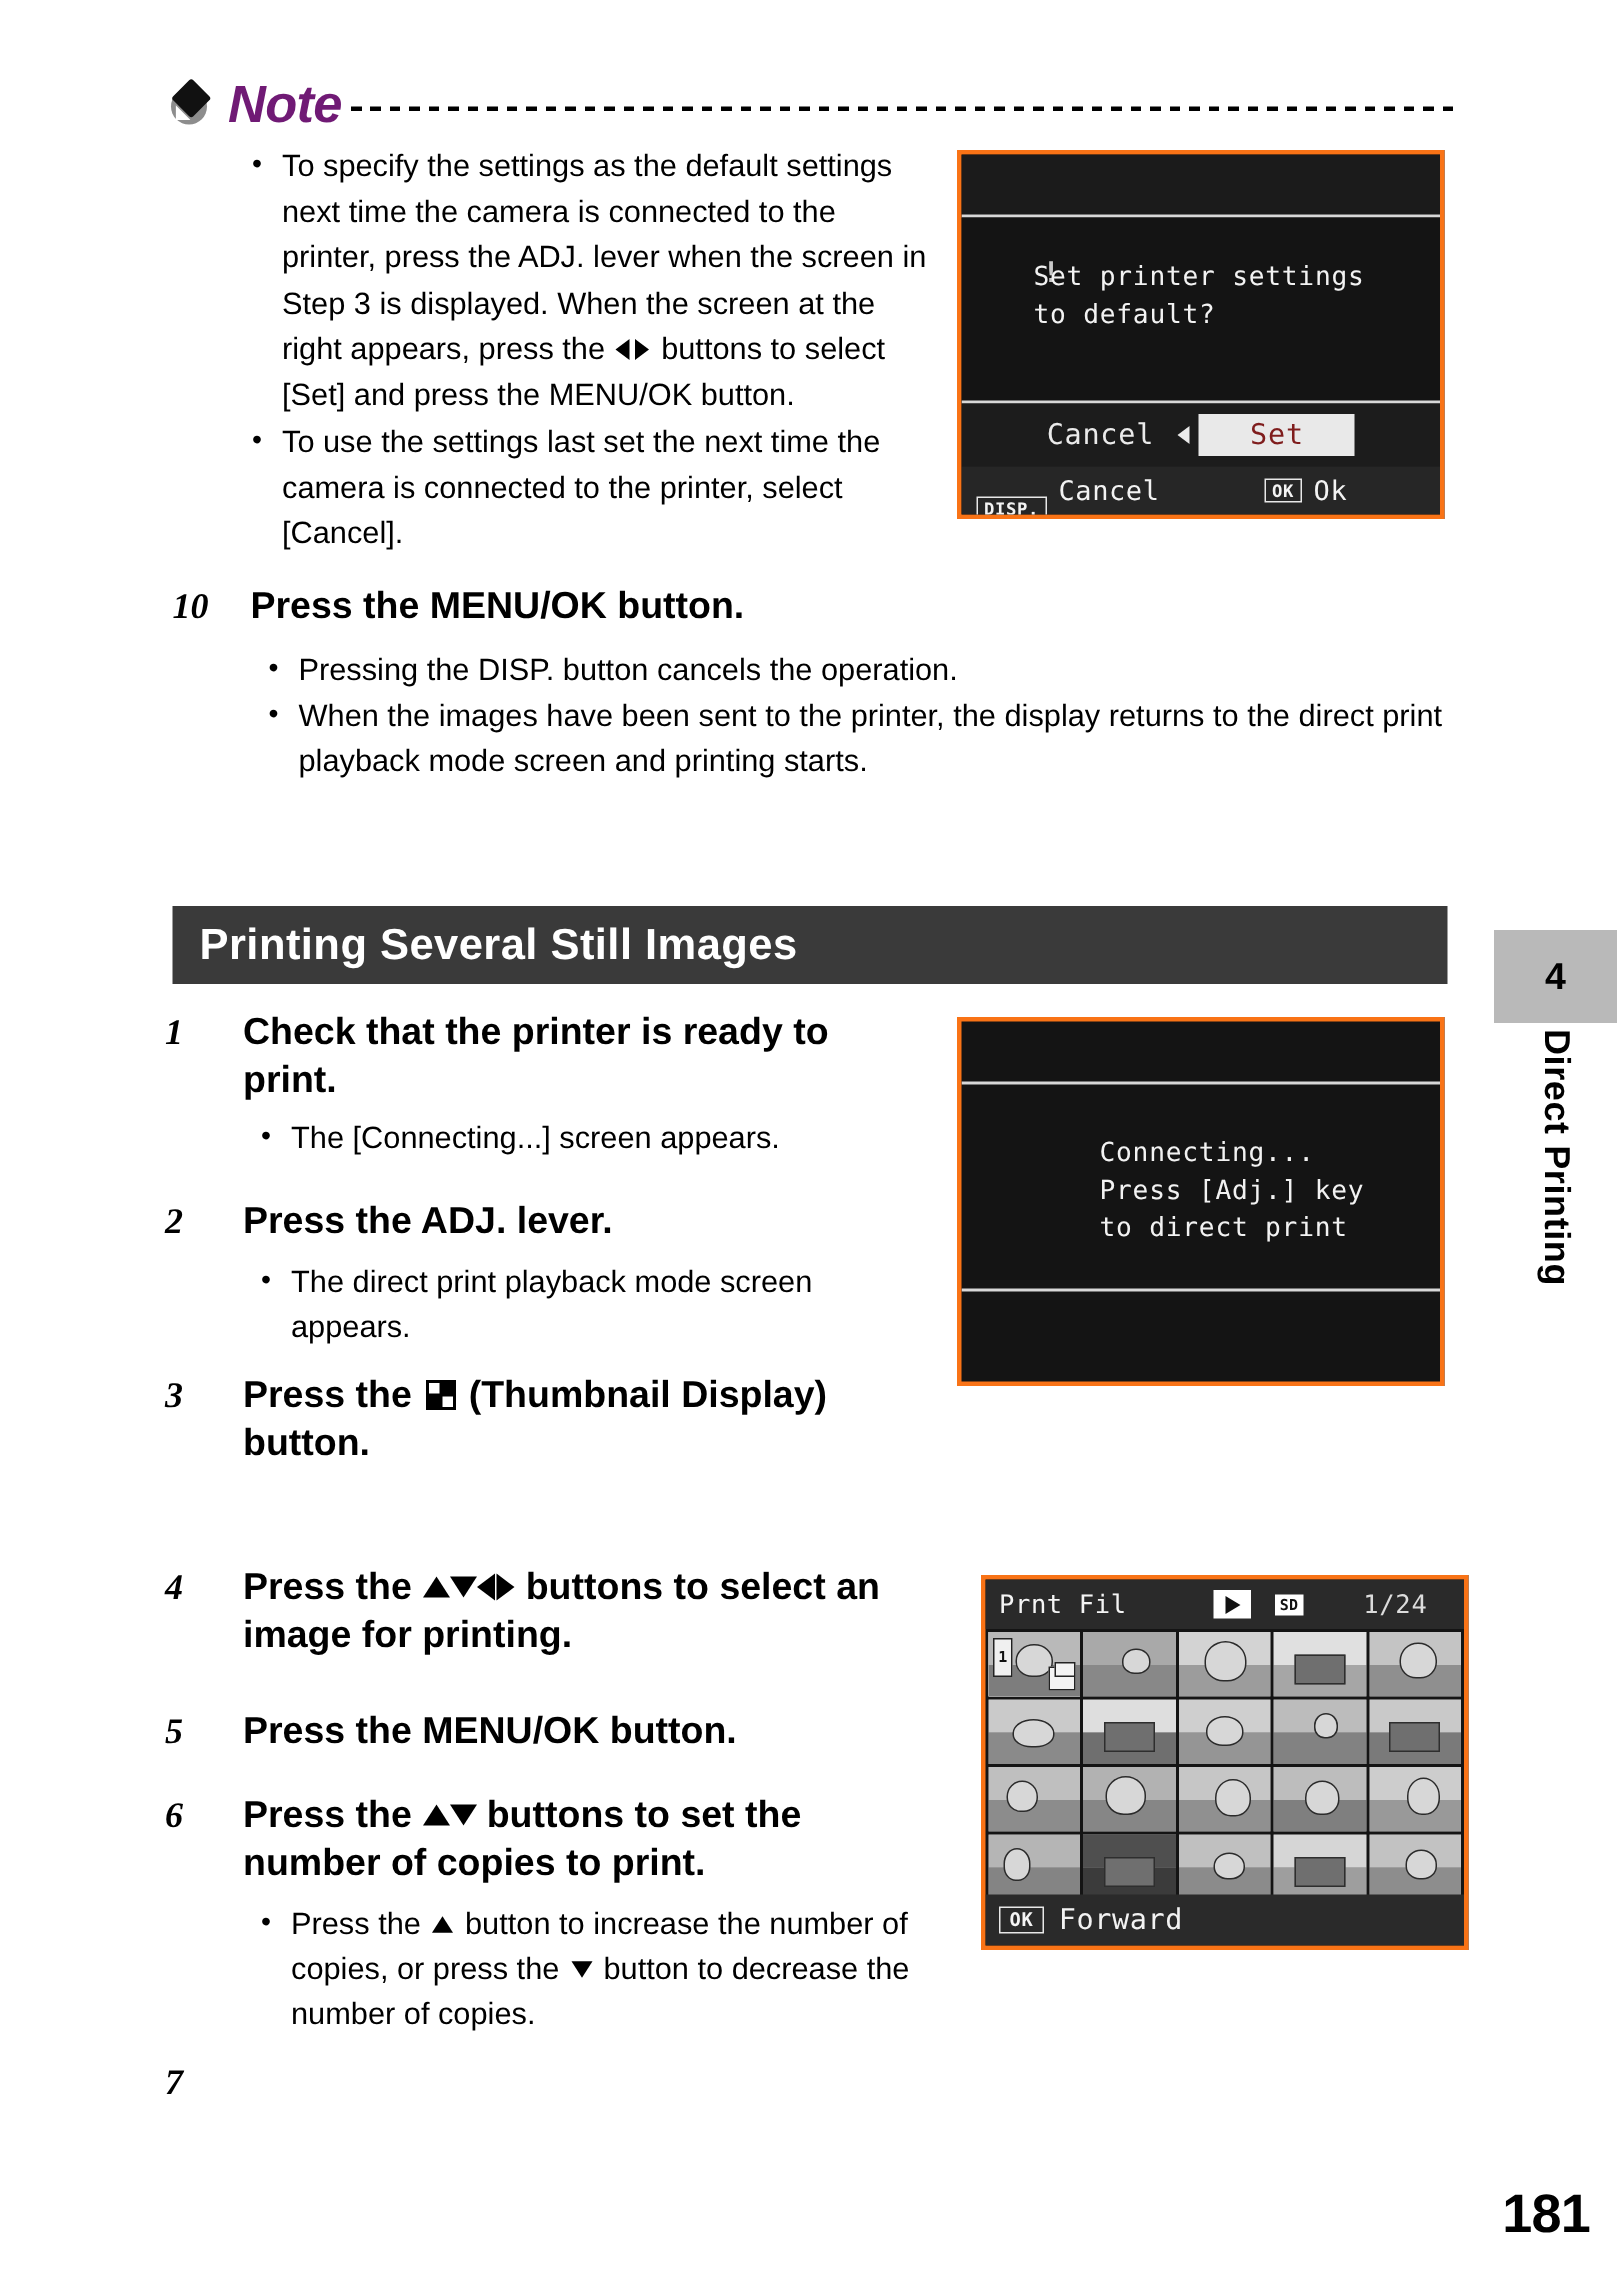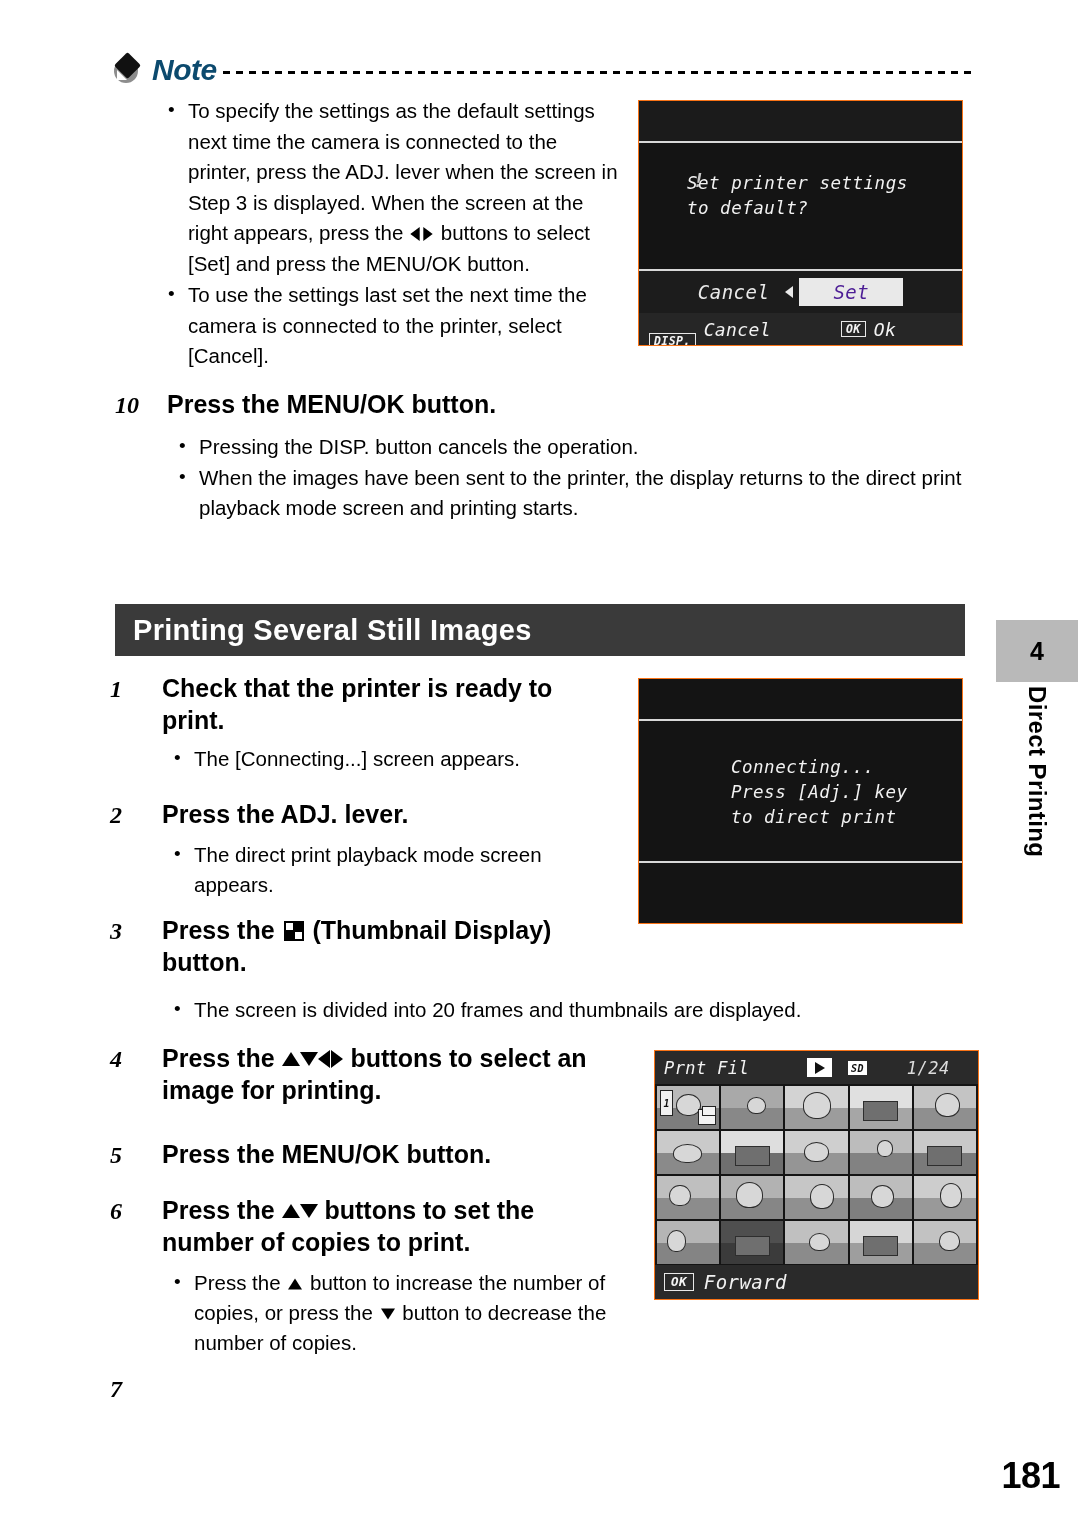--- a/index.html
+++ b/index.html
@@ -44,23 +44,23 @@
   .note-icon .nib2 {
     position: absolute; left: 5px; top: 15px;
     width: 10px; height: 10px;
     background: #ffffff;
     clip-path: polygon(0 100%, 100% 100%, 0 0);
   }
   .note-word {
     font-family: "Liberation Sans", sans-serif;
     font-style: italic;
     font-weight: bold;
-    font-size: 30px;
+    font-size: 35px;
     letter-spacing: -0.5px;
-    color: #0c4a6e;
+    color: #701a75;
     padding-right: 6px;
   }
   .note-dashes {
     flex: 1 1 auto;
     height: 3px;
     margin-top: 4px;
     background-image: repeating-linear-gradient(to right,
       #000 0px, #000 7px, transparent 7px, transparent 13px);
   }
 
@@ -85,25 +85,24 @@
     content: "\2022";
     position: absolute;
     left: 6px; top: -1px;
     font-size: 19px;
   }
 
   
   .lcd {
     position: absolute;
     background: #141414;
-    border: 1px solid #f97316;
+    border: 3px solid #f97316;
     overflow: hidden;
     font-family: "DejaVu Sans Mono", "Liberation Mono", monospace;
     color: #f2f2f2;
-    font-style: italic;
   }
   .lcd-rule {
     position: absolute; left: 0; right: 0;
     height: 2px; background: #d8d8d8;
   }
 
   
   #lcd-default { left: 638px; top: 100px; width: 325px; height: 246px; }
   #lcd-default .topbar  { position:absolute; left:0; right:0; top:0;  height:40px; background:#1b1b1b; }
   #lcd-default .midarea { position:absolute; left:0; right:0; top:42px; bottom:74px; background:#141414; }
@@ -127,21 +126,21 @@
     margin-right: 16px;
   }
   #lcd-default .lefttri {
     width: 0; height: 0;
     border-top: 6px solid transparent;
     border-bottom: 6px solid transparent;
     border-right: 8px solid #eaeaea;
     margin-right: 6px;
   }
   #lcd-default .opt-set {
-    background: #e9e9e9; color: #4c1d95;
+    background: #e9e9e9; color: #7f1d1d;
     font-size: 19px; letter-spacing: 0.5px;
     padding: 3px 34px;
   }
   #lcd-default .botbar {
     position: absolute; left: 0; right: 0; bottom: 0; height: 32px;
     background: #262626;
     display: flex; align-items: center;
   }
   .keycap {
     display: inline-block;
@@ -451,23 +450,20 @@
       <li>The direct print playback mode screen appears.</li>
     </ul>
   </div>
 
   <div class="step" style="left:110px; top:914px; width:510px;">
     <div class="step-head">
       <span class="step-num" style="width:52px">3</span>
       <span class="step-title"><span>Press the </span><span class="thumb-glyph"></span><span> (Thumbnail Display) button.</span></span>
     </div>
   </div>
-  <ul class="bullets" style="position:absolute; left:168px; top:995px; width:800px;">
-    <li>The screen is divided into 20 frames and thumbnails are displayed.</li>
-  </ul>
 
   <div class="lcd" id="lcd-thumbs">
     <div class="tb">
       <span class="title">Prnt Fil</span>
       <span class="playbox">
           <span class="playtri"></span>
         </span>
       <span class="sdbox">SD</span>
       <span class="counter">1/24</span>
     </div>

